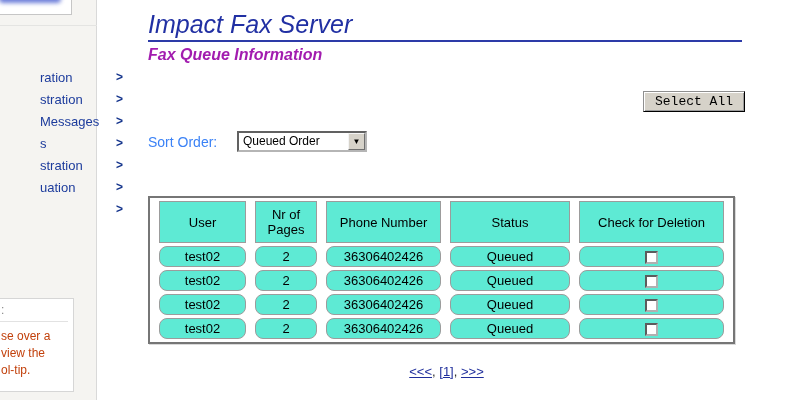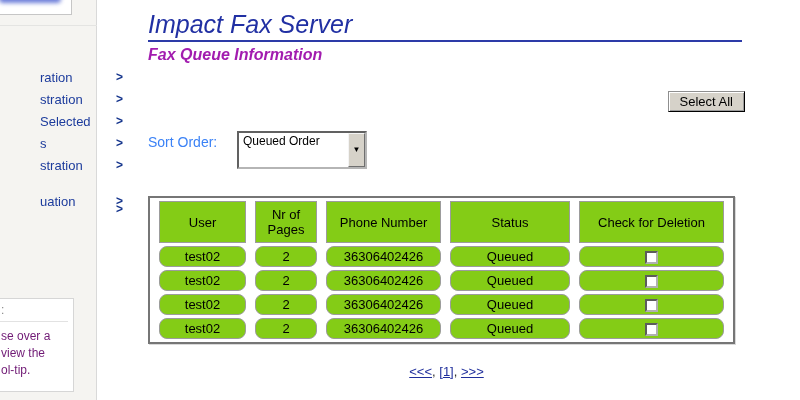--- a/index.html
+++ b/index.html
@@ -16,55 +16,55 @@
                background:#4a5fd0; border-radius:5px; filter:blur(2px); opacity:.8; }
   .sidebar-divider { position:absolute; left:0; top:25px; width:97px; height:1px; background:#e4e4e2; }
   .menu-item { position:absolute; left:0; width:97px; height:22px; cursor:pointer;margin-left:39px; }
   .menu-label { position:absolute; left:1px; top:3px; font-size:13px; color:#1c3b9c; white-space:nowrap; }
   .menu-chevron { position:absolute; left:77px; top:3px; font-size:12px; font-weight:bold; color:#14348c; }
 
   .info-box { position:absolute; left:0; top:298px; width:74px; height:94px;
               background:#fff; border:1px solid #d6d6d6; border-left:none; }
   .info-heading { margin:4px 0 0 1px; font-size:12px; color:#8a8a8a; }
   .info-divider { margin-top:4px; width:68px; height:1px; background:#e2e2e2; }
-  .info-lines { margin-top:6px; margin-left:1px; font-size:12px; line-height:17px; color:#701a75; }
+  .info-lines { margin-top:6px; margin-left:1px; font-size:12px; line-height:17px; color:#c2410c; }
 
   
   .page-title { position:absolute; left:148px; top:10px; font-style:italic;
                 font-size:25px; font-weight:normal; color:#2130a3; white-space:nowrap; }
   .title-rule { position:absolute; left:148px; top:40px; width:594px; height:2px; background:#2d3ba8; }
   .page-subtitle { position:absolute; left:148px; top:46px; font-style:italic;
                    font-size:16px; font-weight:bold; color:#a21caf; white-space:nowrap; }
 
   
   .action-buttons { position:absolute; left:0; top:91px; width:745px;
                     display:flex; justify-content:flex-end; gap:8px; }
-  .win-button { height:21px; padding:0 11px; font-family:Liberation Sans, sans-serif;
+  .win-button { height:21px; padding:0 11px; font-family:Liberation Mono, monospace;
                 font-size:13px; color:#000; background:#d6d2c9;
                 border:1px solid; border-color:#8f8f8f #000 #000 #8f8f8f;
                 box-shadow: inset 1px 1px 0 #ffffff, inset -1px -1px 0 #9b9b9b;
                 cursor:pointer; white-space:nowrap;text-align:right; }
 
   
   .sort-label { position:absolute; left:148px; top:134px; font-size:14px; color:#3b82f6; }
-  .select-box { position:absolute; left:237px; top:131px; width:130px; height:38px;
+  .select-box { position:absolute; left:237px; top:131px; width:130px; height:21px;
                 background:#fff; border:2px inset #b5b5b5; cursor:pointer; }
   .select-value { position:absolute; left:4px; top:1px; font-size:12px; color:#000; }
   .select-arrow-btn { position:absolute; right:0; top:0; bottom:0; width:17px;
                       background:#d6d2c9; border:1px solid; border-color:#f4f4f4 #6f6f6f #6f6f6f #f4f4f4;
                       display:flex; align-items:center; justify-content:center; }
   .select-arrow-btn span { font-size:8px; color:#000; line-height:1; }
 
   
   .fax-table { position:absolute; left:148px; top:196px;
                border-collapse:separate; border-spacing:9px 3px;
                border:2px solid #767676; box-shadow:1px 1px 0 #d9d9d9; background:#fff; }
   .fax-table th, .fax-table td { border:1px solid #9c9c9c; font-size:13px;
                font-weight:normal; text-align:center; vertical-align:middle;
-               color:#000; padding:0 2px; background:#84cc16; }
+               color:#000; padding:0 2px; background:#5eead4; }
   .fax-table th { height:42px; }
   .fax-table td { height:21px;border-radius:8px; }
   .fax-table th:nth-child(1){ width:87px; }
   .fax-table th:nth-child(2){ width:62px; }
   .fax-table th:nth-child(3){ width:115px;margin-top:24px; }
   .fax-table th:nth-child(4){ width:120px; }
   .fax-table th:nth-child(5){ width:145px; }
   .checkbox { display:inline-block; width:13px; height:13px; background:#fff;
               border:2px inset #b0b0b0; vertical-align:middle; cursor:pointer; }
 
@@ -89,32 +89,32 @@
     <div id="sidebar-menu">
         <div class="menu-item" style="top: 67px;">
           <span class="menu-label">ration</span>
           <span class="menu-chevron">&gt;</span>
         </div>
         <div class="menu-item" style="top: 89px;">
           <span class="menu-label">stration</span>
           <span class="menu-chevron">&gt;</span>
         </div>
         <div class="menu-item" style="top: 111px;">
-          <span class="menu-label">Selected</span>
+          <span class="menu-label">Messages</span>
           <span class="menu-chevron">&gt;</span>
         </div>
         <div class="menu-item" style="top: 133px;">
           <span class="menu-label">s</span>
           <span class="menu-chevron">&gt;</span>
         </div>
         <div class="menu-item" style="top: 155px;">
           <span class="menu-label">stration</span>
           <span class="menu-chevron">&gt;</span>
         </div>
-        <div class="menu-item" style="top: 191px;">
+        <div class="menu-item" style="top: 177px;">
           <span class="menu-label">uation</span>
           <span class="menu-chevron">&gt;</span>
         </div>
         <div class="menu-item" style="top: 199px;">
           <span class="menu-label"></span>
           <span class="menu-chevron">&gt;</span>
         </div>
       </div>
 
     <div class="info-box">

